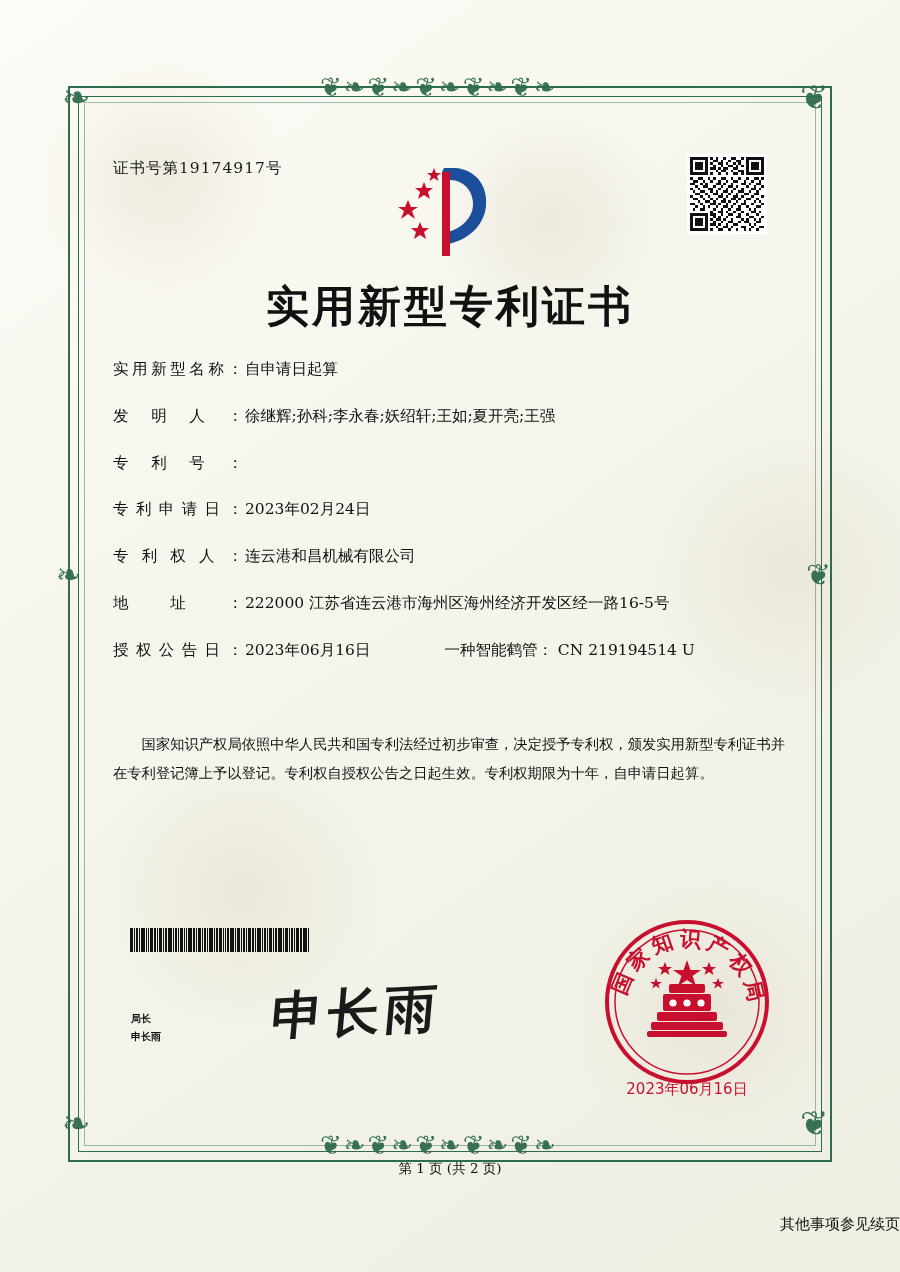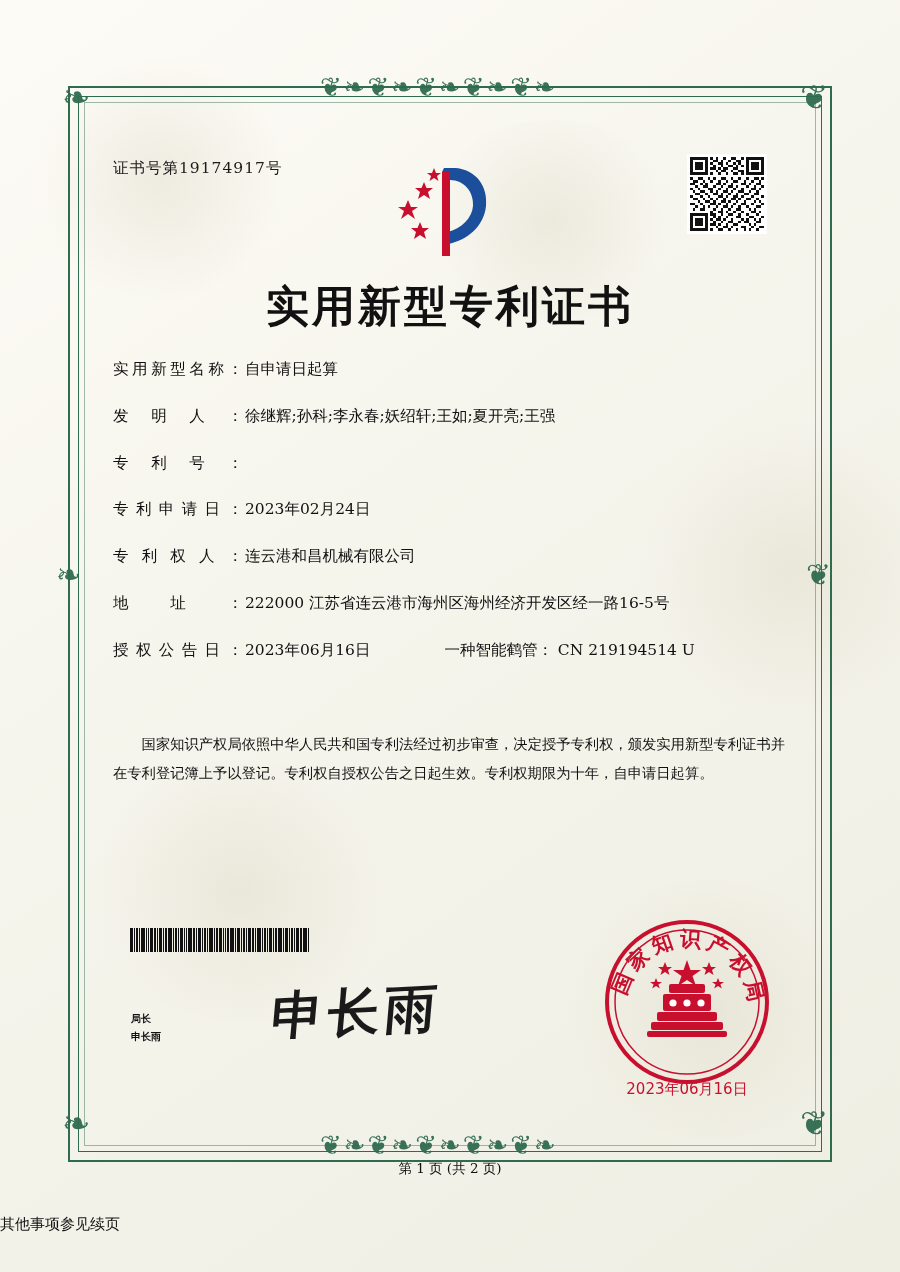--- a/index.html
+++ b/index.html
@@ -218,21 +218,21 @@
     width: 900px;
     text-align: center;
     font-size: 13.5px;
     color: #111;
     font-family: "DejaVu Serif", serif;
   }
   .footnote {
     position: absolute;
     left: 0; top: 1215px;
     width: 900px;
-    text-align: left;
+    text-align: right;
     font-size: 15px;
     color: #111;
     font-family: "DejaVu Serif", serif;
   }
 </style>
 </head>
 <body>
 
 <div class="page">
 

